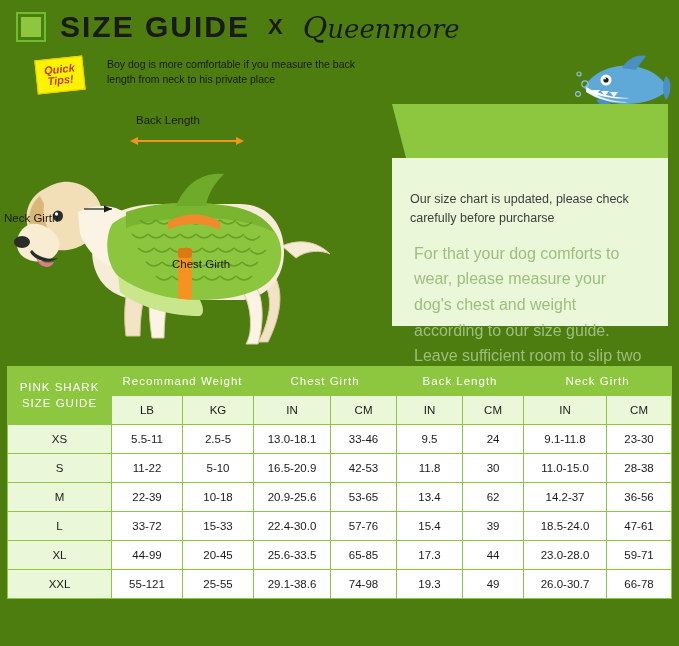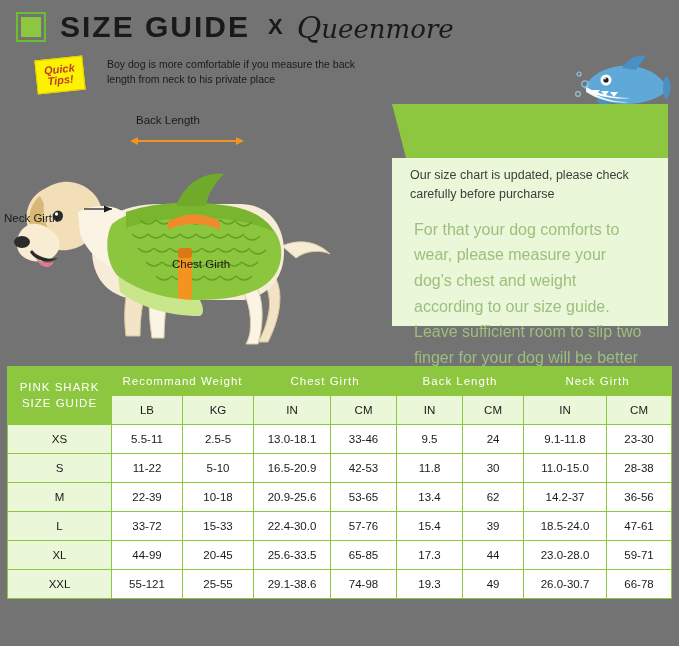--- a/index.html
+++ b/index.html
@@ -6,21 +6,21 @@
   html, body {
     margin: 0; padding: 0;
     width: 679px; height: 646px;
     background: #ffffff;
     font-family: "Liberation Sans", sans-serif;
     overflow: hidden;
   }
   .page {
     position: relative;
     width: 679px; height: 646px;
-    background: #737373;
+    background: #4d7c0f;
   }
 
   
   .header {
     position: absolute;
     left: 0; top: 4px;
     width: 679px; height: 46px;
     display: flex;
     align-items: center;
     padding-left: 16px;
@@ -45,21 +45,21 @@
     color: #1a1a1a;
     margin-left: 14px;
   }
   .x-mark {
     font-size: 22px;
     font-weight: bold;
     color: #1a1a1a;
     margin-left: 18px;
   }
   .brand {
-    margin-left: 14px;
+    margin-left: 20px;
     font-family: "DejaVu Serif", serif;
     font-size: 26px;
     font-style: italic;
     color: #1a1a1a;
     letter-spacing: 0px;
   }
   .brand .brand-q {
     font-size: 30px;
   }
 
@@ -155,21 +155,21 @@
     color: #ffffff;
     letter-spacing: 1px;
   }
   .warm-body {
     position: absolute;
     left: 0; top: 54px;
     width: 276px; height: 168px;
     background: #eaf7d9;
   }
   .warm-body-inner {
-    padding: 8px 18px 10px 18px;
+    padding: 32px 18px 10px 18px;
   }
   .warm-lead {
     font-size: 12.5px;
     color: #3d3d3d;
     line-height: 1.55;
     margin: 0 0 12px 0;
   }
   .warm-sub {
     font-size: 16px;
     color: #9dbf7d;

